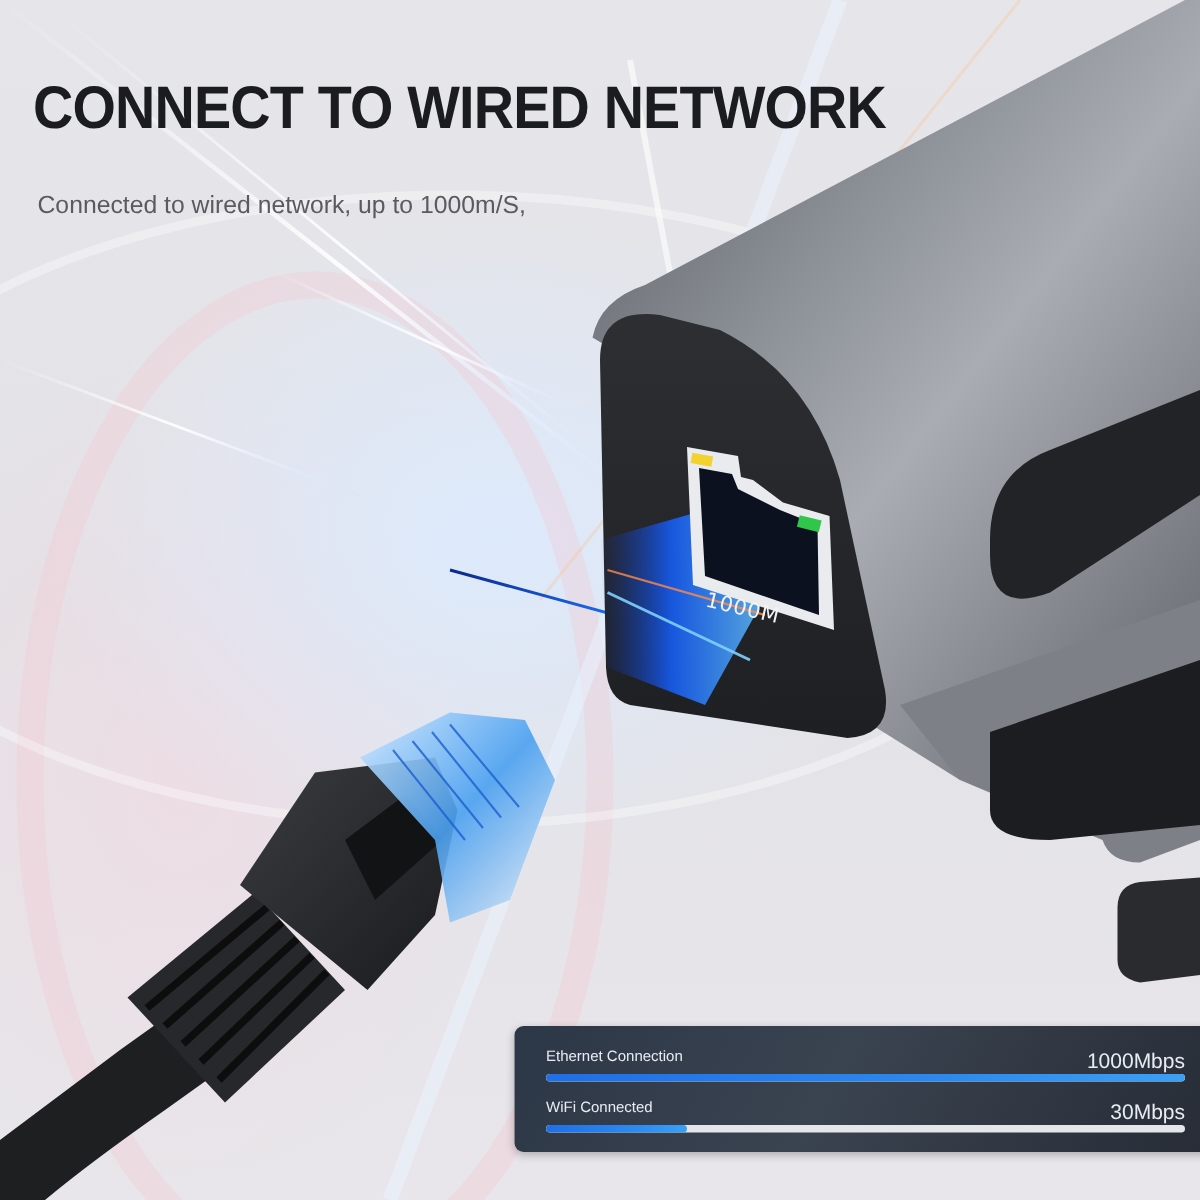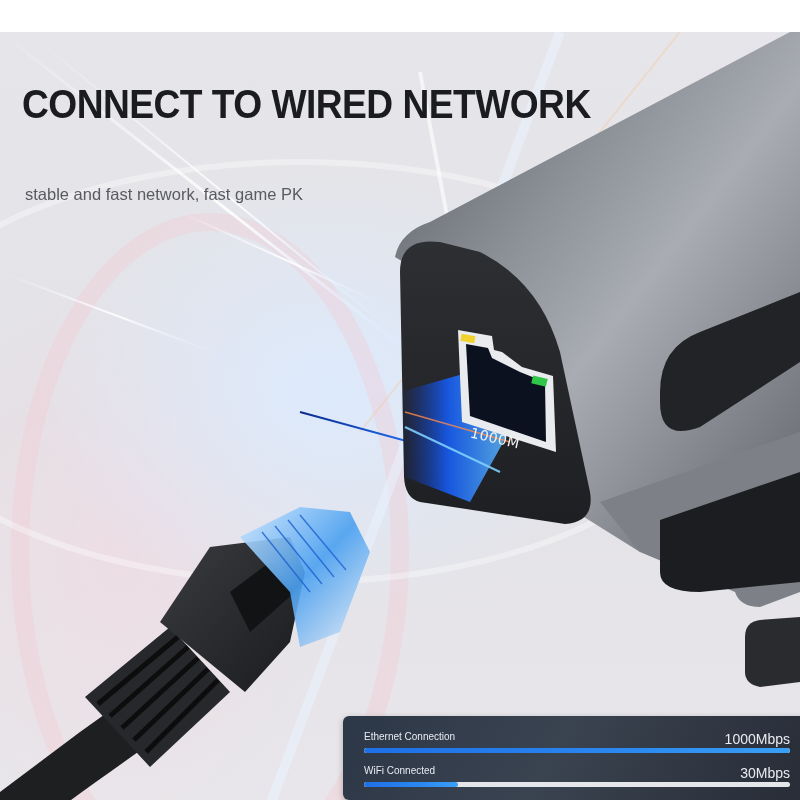--- a/index.html
+++ b/index.html
@@ -3,21 +3,20 @@
 <meta charset="utf-8">
 <style>
   html, body { margin:0; padding:0; }
   body { width:800px; height:800px; overflow:hidden; position:relative;
          font-family:"Liberation Sans", sans-serif; }
   .canvas { position:absolute; inset:0; overflow:hidden;
     background:
       radial-gradient(ellipse 420px 320px at 330px 360px, rgba(220,235,255,0.9), rgba(220,225,235,0) 70%),
       radial-gradient(ellipse 300px 400px at 120px 520px, rgba(245,215,225,0.5), rgba(0,0,0,0) 70%),
       linear-gradient(180deg, #e6e6ea 0%, #e3e2e6 50%, #e8e6ea 100%);
-    margin-top: 32px;
   }
   .rays { position:absolute; inset:0; }
   .headline { position:absolute; left:22px; top:50px; margin:0;
     font-family:"Liberation Sans", sans-serif; font-weight:700; font-size:40px;
     letter-spacing:-0.6px; color:#1b1c20; white-space:nowrap; transform:scaleX(0.93); transform-origin:left; }
   .subtitle { position:absolute; left:25px; top:125px; margin:0; width:420px;
     font-size:16.5px; line-height:25px; color:#5a5b60; }
   .hub { position:absolute; left:0; top:0; width:800px; height:800px; }
   .port-label { position:absolute; left:470px; top:398px; font-family:"DejaVu Sans", sans-serif;
     font-size:14px; color:#f2f2f2; transform:rotate(13deg); letter-spacing:0.5px; }
@@ -55,22 +54,21 @@
     <line x1="0" y1="240" x2="240" y2="330" stroke="url(#rayW)" stroke-width="2"></line>
     <line x1="180" y1="180" x2="400" y2="280" stroke="url(#rayW)" stroke-width="2"></line>
     <line x1="560" y1="0" x2="260" y2="800" stroke="#eaf3ff" stroke-opacity="0.55" stroke-width="10"></line>
     <line x1="420" y1="40" x2="450" y2="200" stroke="#ffffff" stroke-opacity="0.6" stroke-width="4"></line>
     <line x1="680" y1="0" x2="360" y2="400" stroke="#f5c7a0" stroke-opacity="0.4" stroke-width="2"></line>
     <line x1="300" y1="380" x2="520" y2="440" stroke="url(#rayB)" stroke-width="2"></line>
   </svg>
 
   <h1 class="headline">CONNECT TO WIRED NETWORK</h1>
   <p class="subtitle">
-    <br>
-    <span>stable and fast network, fast game PK</span>
+    <span>Connected to wired network, up to 1000m/S,</span><br>
   </p>
 
   <svg class="hub" width="800" height="800" viewBox="0 0 800 800">
     <defs>
       <linearGradient id="body" x1="0" y1="0" x2="1" y2="1">
         <stop offset="0" stop-color="#55585e"></stop>
           <stop offset="0.35" stop-color="#8c9097"></stop>
           <stop offset="0.55" stop-color="#a9adb3"></stop>
           <stop offset="1" stop-color="#606369"></stop>
       </linearGradient>

